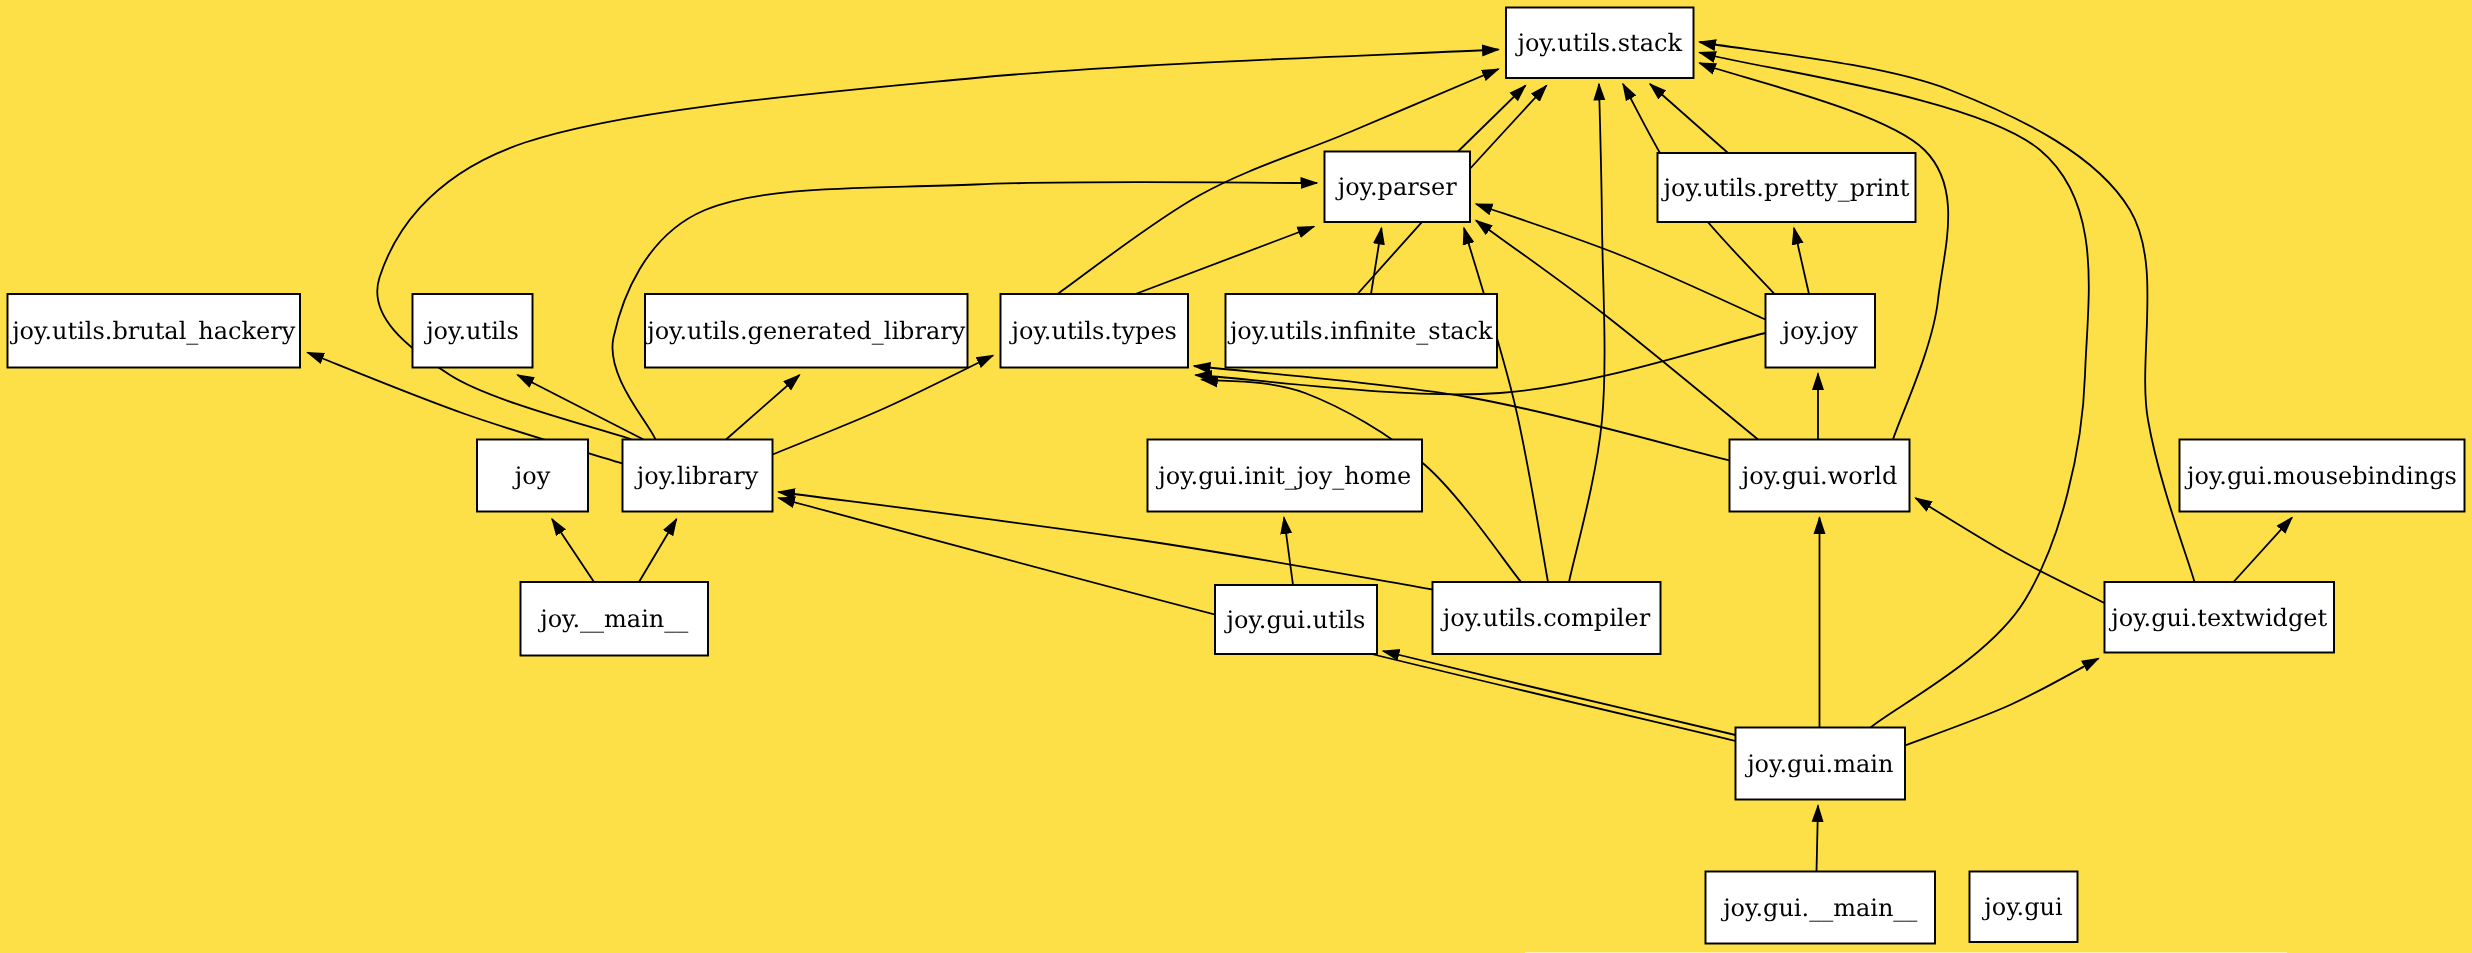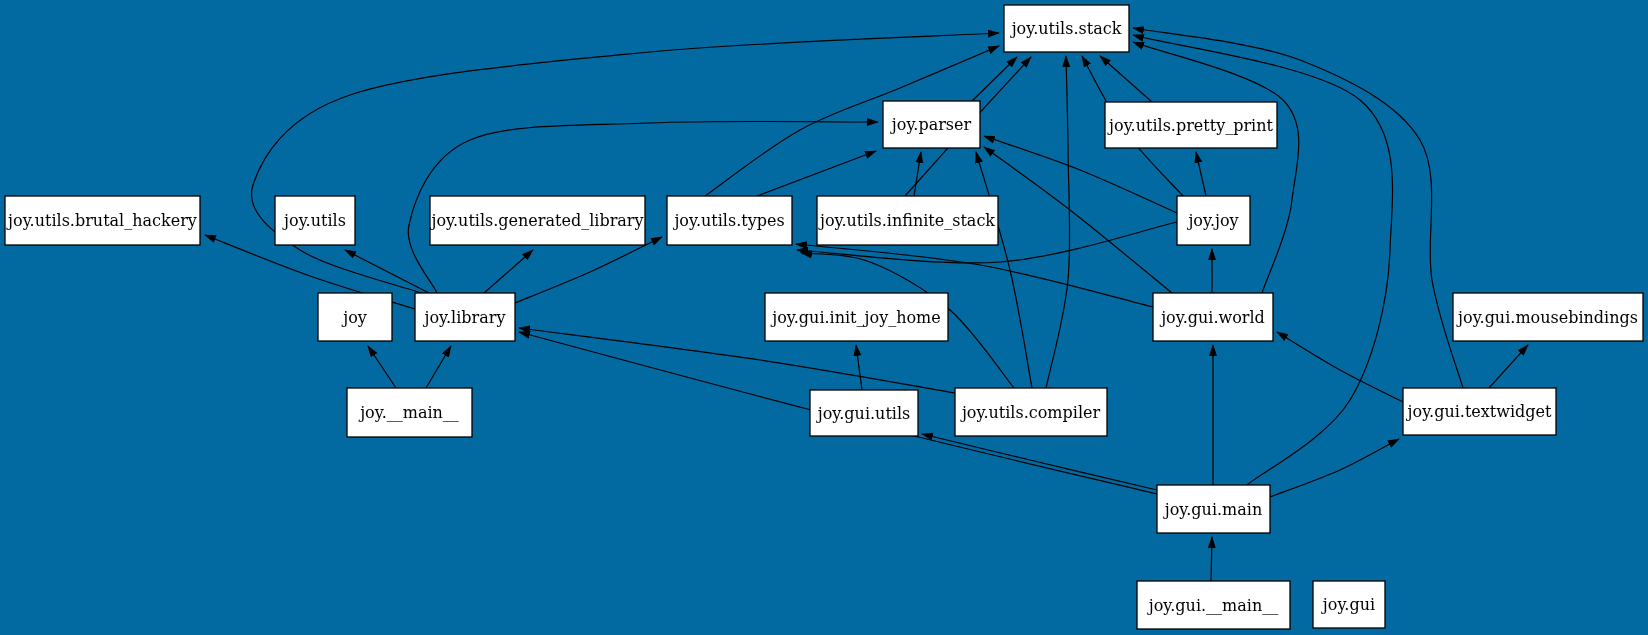--- a/index.html
+++ b/index.html
@@ -4,21 +4,21 @@
 <style>
   html, body {
     margin: 0;
     padding: 0;
     background: #ffffff;
   }
   #stage {
     position: relative;
     width: 1648px;
     height: 635px;
-    background: #0369a1;
+    background: #fde047;
     overflow: hidden;
   }
   svg text {
     font-family: "DejaVu Serif", "Liberation Serif", serif;
     font-size: 16px;
     fill: #000000;
   }
   .node-rect {
     fill: #ffffff;
     stroke: #000000;

